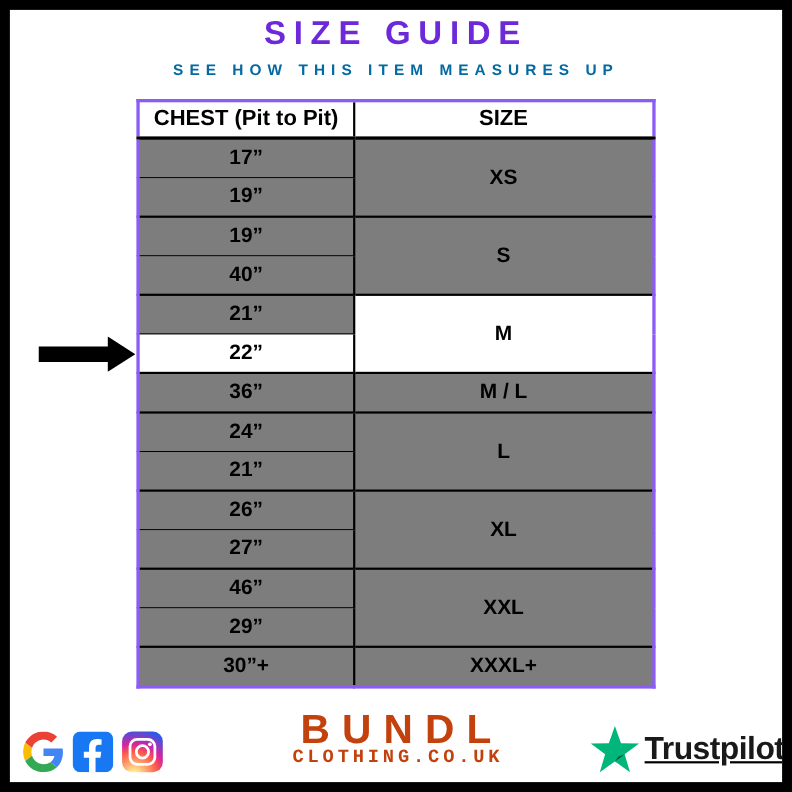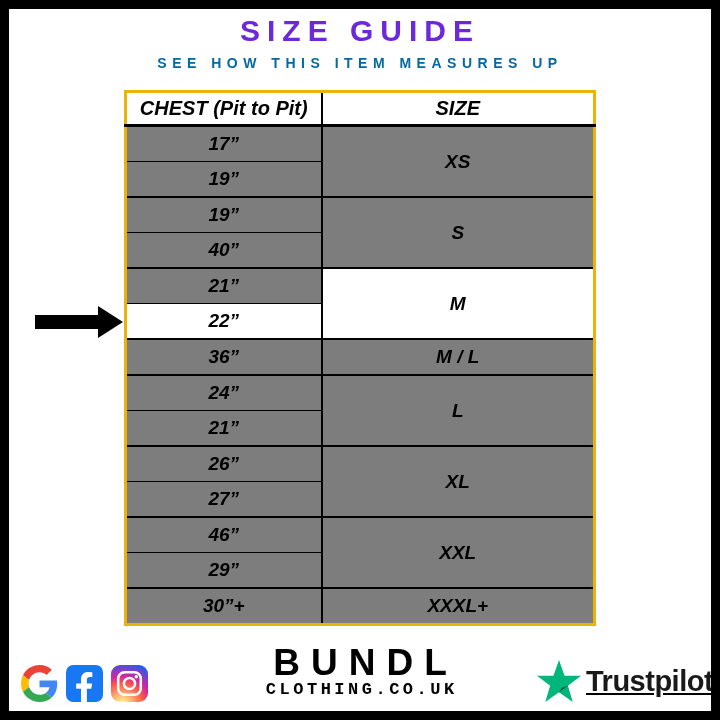--- a/index.html
+++ b/index.html
@@ -12,22 +12,21 @@
     position:absolute; top:5px; left:0; right:0; text-align:center;
     font-size:30px; font-weight:bold; letter-spacing:7px; color:#6d28d9;
   }
   .subtitle {
     position:absolute; top:46px; left:0; right:0; text-align:center;
     font-size:14px; font-weight:bold; letter-spacing:5.5px; color:#0369a1;
   }
   table.size-table {
     position:absolute; left:115px; top:81px;
     border-collapse:collapse; table-layout:fixed;
-    border:3px solid #eab308;
-    font-style:italic;
+    border:3px solid #8b5cf6;
   }
   .size-table th, .size-table td {
     border:1px solid #000; text-align:center; vertical-align:middle;
     color:#000; padding:0;
   }
   .size-table th {
     height:31px; font-size:20px; font-weight:bold; background:#fff;
     border-bottom:3px solid #000;
   }
   .size-table th:first-child, .size-table td.chest { border-right:2px solid #000; }
@@ -41,21 +40,21 @@
   }
   .social-icons {
     position:absolute; left:12px; top:656px; display:flex; gap:8px; align-items:center;
   }
   .icon-box { width:37px; height:37px; display:block; }
   .ig-box {
     width:37px; height:37px; border-radius:9px;
     background: radial-gradient(circle at 30% 107%, #fdf497 0%, #fdf497 5%, #fd5949 45%, #d6249f 60%, #285AEB 90%);
   }
   .brand {
-    position:absolute; left:0; right:0; top:634px; text-align:center; color:#000000;
+    position:absolute; left:0; right:0; top:634px; text-align:center; color:#c2410c;
   }
   .brand-name {
     font-size:37px; font-weight:bold; letter-spacing:11px; line-height:40px;
     margin-left:11px; 
   }
   .brand-domain {
     font-size:17px; font-weight:bold; letter-spacing:3.5px; line-height:13px;
     margin-left:3.5px;
     font-family:Liberation Mono, monospace;
   }

